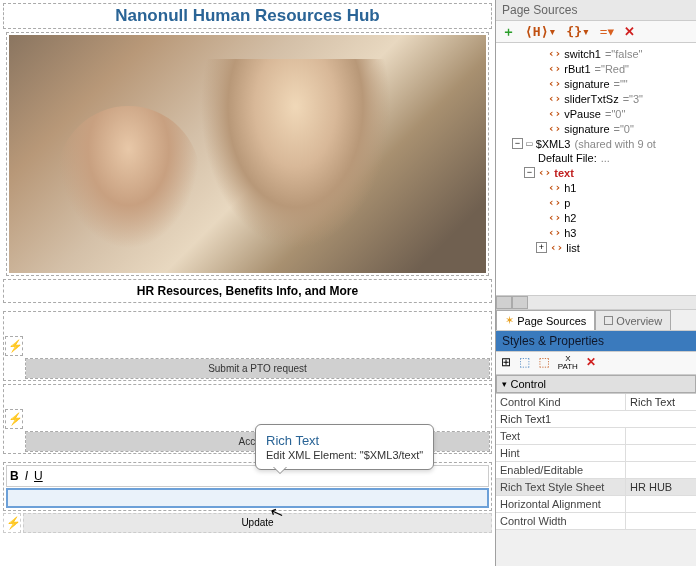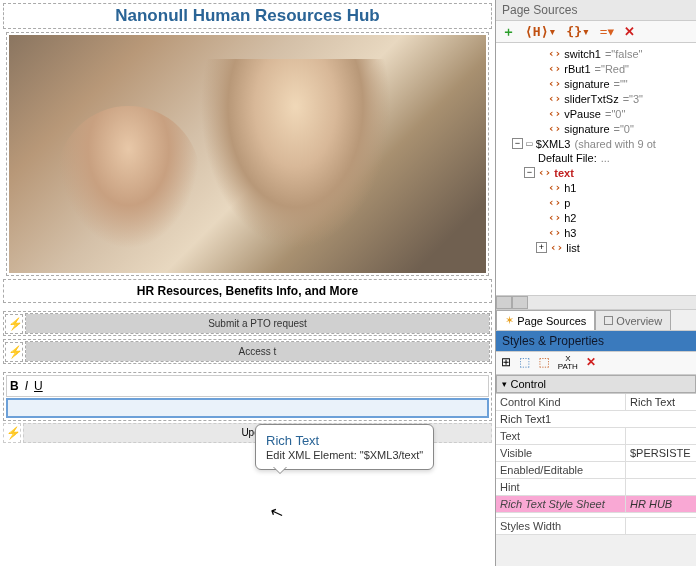--- a/index.html
+++ b/index.html
@@ -15,21 +15,21 @@
 .hero-img { width: 100%; height: 238px; background: linear-gradient(135deg, #8a7560 0%, #b89878 20%, #d4c0a8 40%, #e8d8c0 55%, #a89070 70%, #706050 90%); display: flex; align-items: center; justify-content: center; position: relative; overflow: hidden; }
 .hero-img::before { content: ""; position: absolute; width: 30%; height: 60%; background: radial-gradient(ellipse at 50% 30%, #e8c8a8 0%, #c8a080 40%, transparent 70%); left: 10%; top: 30%; border-radius: 50%; }
 .hero-img::after { content: ""; position: absolute; width: 40%; height: 80%; background: radial-gradient(ellipse at 50% 25%, #f0d8b8 0%, #d8b898 30%, #b89878 50%, transparent 70%); left: 40%; top: 10%; }
 
 .subtitle-row { text-align: center; padding: 4px 8px; font-weight: bold; font-size: 12px; }
 .link-section { margin-top: 8px; }
 .link-wrapper { border: 1px dashed #aaa; margin-bottom: 3px; padding: 1px; }
 .link-row { display: flex; align-items: center; }
 .bolt-cell { width: 18px; border: 1px dashed #aaa; padding: 2px; }
 .bolt { color: #e8a020; font-size: 12px; }
-.link-cell { flex: 1; border: 1px dashed #aaa; margin-left: 2px; }
+.link-cell { flex: 1; border: 1px dashed #aaa; margin-left: 2px; margin-top: 45px; }
 .link-bar { background: #d0d0d0; text-align: center; padding: 4px; font-size: 10px; color: #333; }
 
 .editor-area { margin-top: 8px; border: 1px dashed #aaa; padding: 2px; }
 .editor-toolbar { border: 1px solid #ccc; padding: 3px; display: flex; gap: 6px; background: #fff; }
 .editor-toolbar span { font-size: 12px; cursor: pointer; }
 .editor-body { border: 2px solid #6ca0d8; margin-top: 1px; height: 20px; background: #eaf2fa; }
 .update-row { display: flex; margin-top: 2px; }
 .update-bolt { width: 18px; border: 1px dashed #ccc; padding: 2px; }
 .update-bar { flex: 1; background: #e8e8e8; text-align: center; padding: 3px; font-size: 10px; border: 1px dashed #ccc; margin-left: 2px; }
 
@@ -68,21 +68,21 @@
 .star { color: #e8a020; }
 
 .styles-toolbar { background: #f8f8f8; padding: 3px 5px; border-bottom: 1px solid #ccc; display: flex; gap: 8px; }
 .styles-toolbar .ic { font-size: 12px; cursor: pointer; }
 
 .section-head { background: #e0e0e0; border: 1px solid #aaa; padding: 2px 5px; font-size: 11px; display: flex; align-items: center; gap: 4px; }
 .section-head .exp { font-size: 9px; }
 
 .prop-grid { background: #fff; font-size: 11px; border-top: 1px solid #ccc; }
 .prop-row { display: flex; border-bottom: 1px solid #ddd; }
-.prop-row.hl .prop-val, .prop-row.hl .prop-name { background: #f9a8d4; font-style: italic; }
+.prop-row.hl .prop-val, .prop-row.hl .prop-name { background: #e5e5e5; }
 .prop-name { width: 130px; padding: 2px 4px; color: #444; border-right: 1px solid #ddd; overflow: hidden; }
 .prop-val { flex: 1; padding: 2px 4px; color: #333; overflow: hidden; }
 </style>
 </head>
 <body>
 
 <div class="left-pane">
   <div class="design-area">
     <div class="dashed title-row">
       <span class="page-title">Nanonull Human Resources Hub</span>
@@ -260,36 +260,33 @@
         <div class="prop-val">Rich Text</div>
       </div>
       <div class="prop-row">
         <div class="prop-val">Rich Text1</div>
       </div>
       <div class="prop-row">
         <div class="prop-name">Text</div>
         <div class="prop-val"></div>
       </div>
       <div class="prop-row">
-        <div class="prop-name">Visible</div>
-        <div class="prop-val">$PERSISTE</div>
+        <div class="prop-name">Hint</div>
+        <div class="prop-val"></div>
       </div>
       <div class="prop-row">
         <div class="prop-name">Enabled/Editable</div>
-        <div class="prop-val"></div>
-      </div>
-      <div class="prop-row">
-        <div class="prop-name">Hint</div>
         <div class="prop-val"></div>
       </div>
       <div class="prop-row hl">
         <div class="prop-name">Rich Text Style Sheet</div>
         <div class="prop-val">HR HUB</div>
       </div>
       <div class="prop-row">
-        <div class="prop-val"></div>
-      </div>
-      <div class="prop-row">
-        <div class="prop-name">Styles Width</div>
+        <div class="prop-name">Horizontal Alignment</div>
+        <div class="prop-val"></div>
+      </div>
+      <div class="prop-row">
+        <div class="prop-name">Control Width</div>
         <div class="prop-val"></div>
       </div>
     </div>
 </div>
 
 </body></html>

